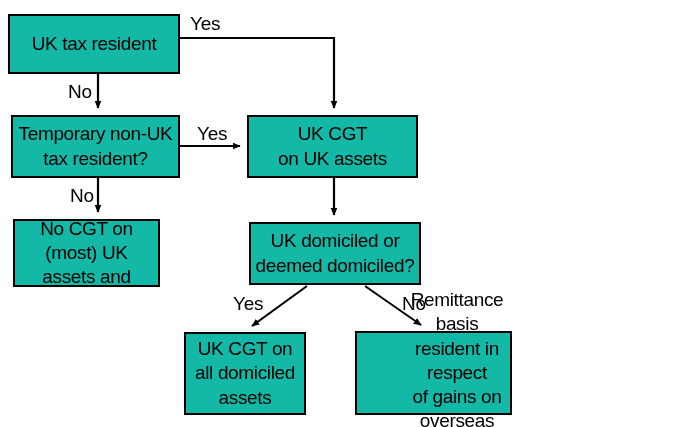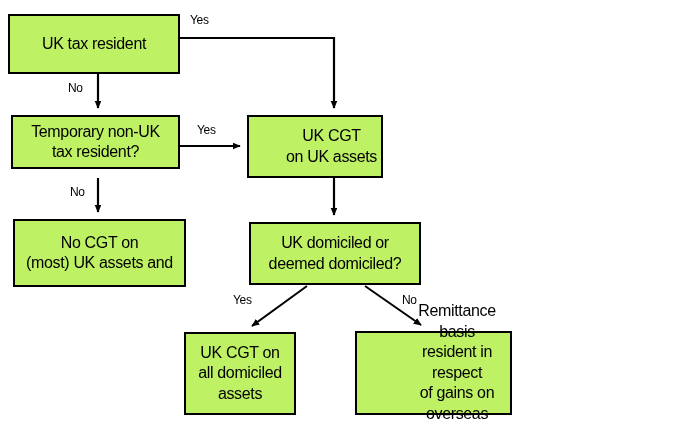--- a/index.html
+++ b/index.html
@@ -15,34 +15,34 @@
     position: relative;
     width: 700px;
     height: 427px;
     background: #ffffff;
     overflow: hidden;
   }
   .node {
     position: absolute;
     box-sizing: border-box;
     border: 2px solid #000000;
-    background: #bef264;
+    background: #14b8a6;
     display: flex;
     align-items: center;
     justify-content: center;
     text-align: center;
-    font-size: 16px;
+    font-size: 19px;
     line-height: 1.28;
     letter-spacing: -0.35px;
     z-index: 2;
   }
   .node .node-text { display: block; padding: 0 4px; }
   .edge-label {
     position: absolute;
-    font-size: 12px;
+    font-size: 19px;
     line-height: 1;
     letter-spacing: -0.3px;
     color: #000000;
     white-space: nowrap;
     z-index: 3;
   }
   #edge-layer {
     position: absolute;
     left: 0;
     top: 0;
@@ -90,49 +90,49 @@
 
     <g>
       <path d="M365,286 L421,325" fill="none" stroke="#000000" stroke-width="2.0" marker-end="url(#arrowhead)"></path>
     </g>
   </svg>
 
   <div class="node" style="left:8px; top:14px; width:172px; height:60px;">
     <span class="node-text">UK tax resident</span>
   </div>
 
-  <div class="node" style="left:11px; top:115px; width:169px; height:54px;">
+  <div class="node" style="left:11px; top:115px; width:169px; height:63px;">
     <span class="node-text">
       <span>Temporary non-UK</span><br>
       <span>tax resident?</span>
     </span>
   </div>
 
-  <div class="node" style="left:13px; top:219px; width:173px; height:68px;">
+  <div class="node" style="left:13px; top:219px; width:147px; height:68px;">
     <span class="node-text">
       <span>No CGT on</span><br>
       <span>(most) UK assets and</span><br>
     </span>
   </div>
 
-  <div class="node" style="left:247px; top:115px; width:136px; height:63px;justify-content:flex-end;">
+  <div class="node" style="left:247px; top:115px; width:171px; height:63px;">
     <span class="node-text">
       <span>UK CGT</span><br>
       <span>on </span><b>UK</b><span> assets</span>
     </span>
   </div>
 
   <div class="node" style="left:249px; top:222px; width:172px; height:63px;">
     <span class="node-text">
       <span>UK domiciled or</span><br>
       <span>deemed domiciled?</span>
     </span>
   </div>
 
-  <div class="node" style="left:184px; top:332px; width:112px; height:83px;">
+  <div class="node" style="left:184px; top:332px; width:122px; height:83px;">
     <span class="node-text">
       <span>UK CGT on</span><br>
       <b>all</b><span> domiciled</span><br>
       <span>assets</span>
     </span>
   </div>
 
   <div class="node" style="left:355px; top:331px; width:157px; height:84px;padding-left:47px;">
     <span class="node-text">
       <b>Remittance basis</b><br>

